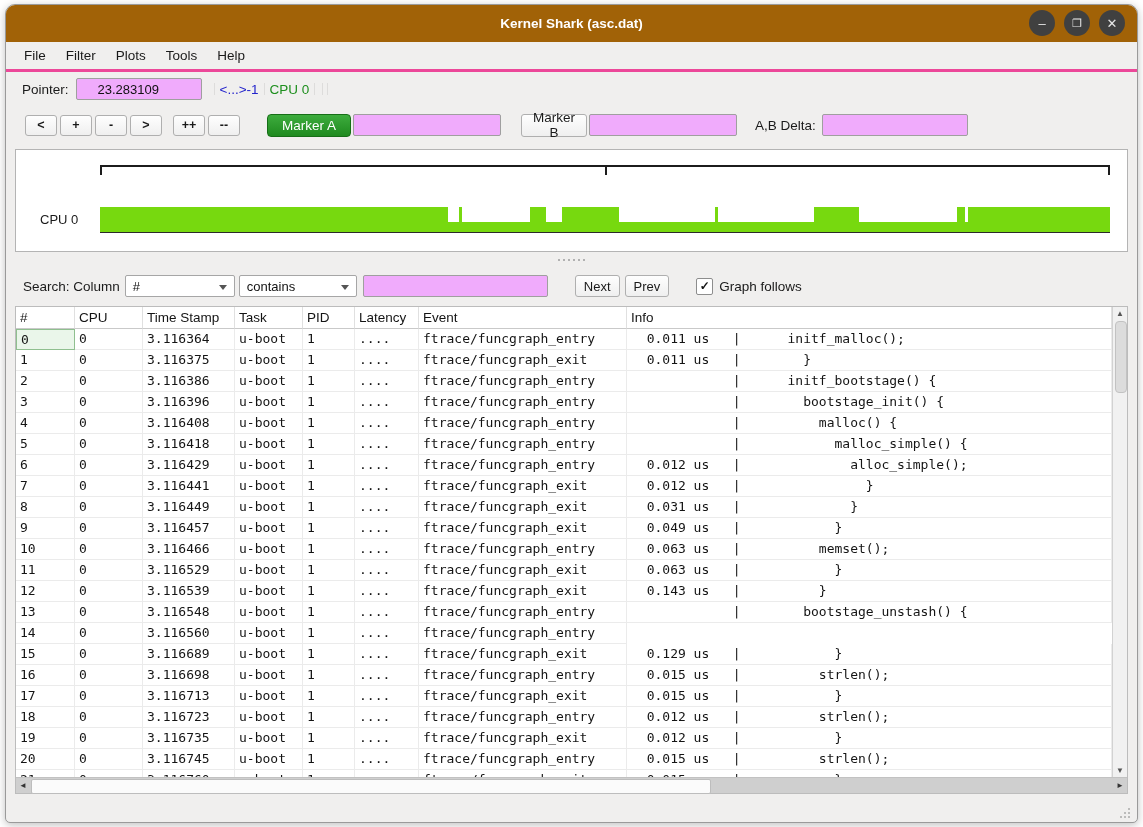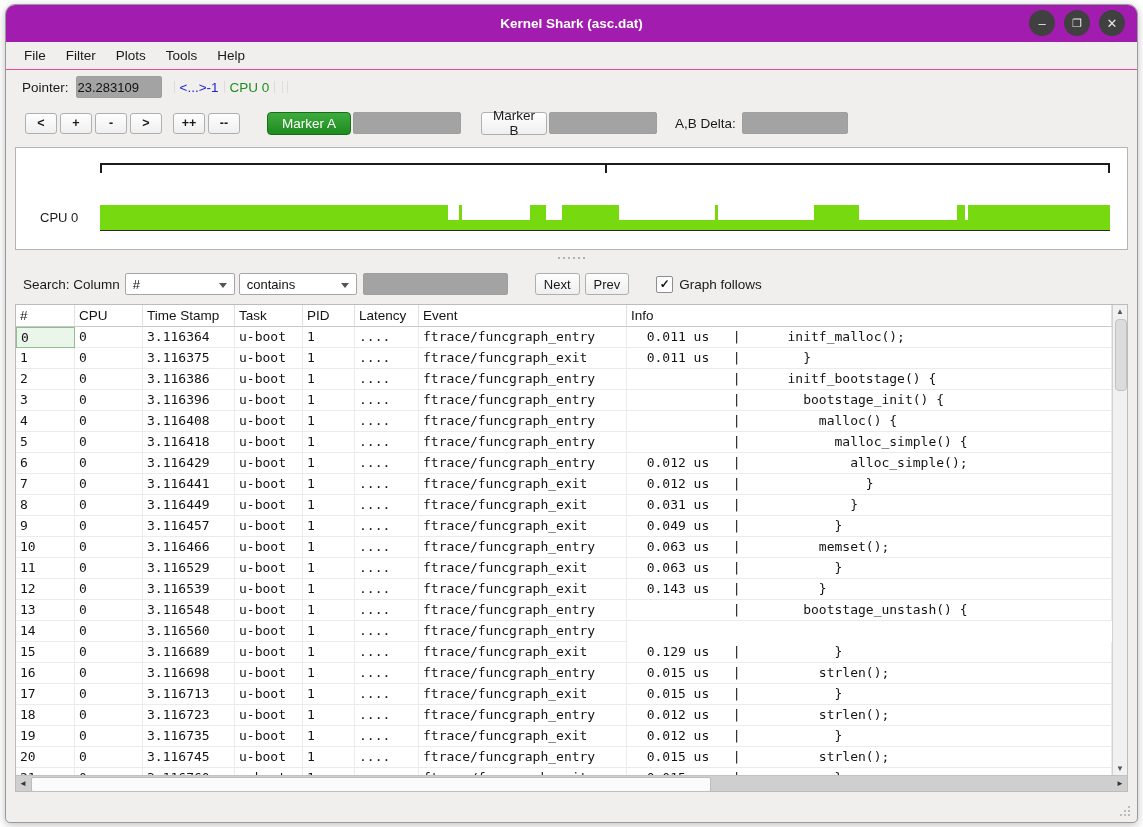--- a/index.html
+++ b/index.html
@@ -1,31 +1,31 @@
 <!DOCTYPE html>
 <html><head>
 <meta charset="utf-8">
 <style>
   html,body{margin:0;padding:0;background:#ffffff;}
   body{width:1143px;height:827px;position:relative;font-family:"Liberation Sans",sans-serif;-webkit-font-smoothing:antialiased;}
   .window{position:absolute;left:5px;top:4px;width:1131px;height:817px;background:#f0efee;
     border:1px solid #9a9a9a;border-radius:10px 10px 5px 5px;overflow:hidden;box-shadow:0 2px 8px rgba(0,0,0,.25);}
   
-  .titlebar{height:37px;background:#a21caf;display:flex;align-items:center;position:relative;}
+  .titlebar{height:37px;background:#a16207;display:flex;align-items:center;position:relative;}
   .title{flex:1;text-align:center;color:#ffffff;font-size:13.5px;font-weight:bold;}
   .winbtns{position:absolute;right:12px;top:5px;display:flex;gap:9px;}
   .winbtn{width:26px;height:26px;border-radius:50%;background:#404040;color:#e6e6e6;display:flex;
     align-items:center;justify-content:center;font-size:13px;line-height:1;cursor:default;}
   
-  .menubar{height:27px;display:flex;align-items:center;gap:4px;padding-left:10px;border-bottom:1px solid #ec4899;}
+  .menubar{height:27px;display:flex;align-items:center;gap:4px;padding-left:10px;border-bottom:3px solid #ec4899;}
   .menu-item{font-size:13.5px;color:#1a1a1a;padding:3px 8px;border-radius:3px;}
   
   .pointer-row{height:34px;display:flex;align-items:center;padding-left:16px;font-size:13.5px;color:#1a1a1a;}
-  .field{background:#a3a3a3;border:1px solid #9f9f9f;border-radius:2px;height:20px;font-size:13px;
-    font-family:"Liberation Sans",sans-serif;color:#111;padding:0 1px;outline:none;}
+  .field{background:#f0abfc;border:1px solid #9f9f9f;border-radius:2px;height:20px;font-size:13px;
+    font-family:"Liberation Sans",sans-serif;color:#111;padding:0 21px;outline:none;}
   .pointer-row .field{width:82px;margin-left:7px;}
   .vsep{display:inline-block;width:1px;height:12px;background:#dddcdb;margin:0 5px;}
   .blue-text{color:#2323cb;font-size:13.5px;}
   .green-text{color:#1e8f1e;font-size:13.5px;}
   
   .marker-row{height:38px;display:flex;align-items:center;padding-left:19px;}
   .btn{background:linear-gradient(#fefefe,#efefef);border:1px solid #afafaf;border-radius:3px;
     font-size:13px;color:#1a1a1a;height:22px;display:inline-flex;align-items:center;justify-content:center;
     font-family:"Liberation Sans",sans-serif;}
   .nav-btn{width:32px;height:21px;font-weight:600;font-size:12.5px;margin-right:3px;}

